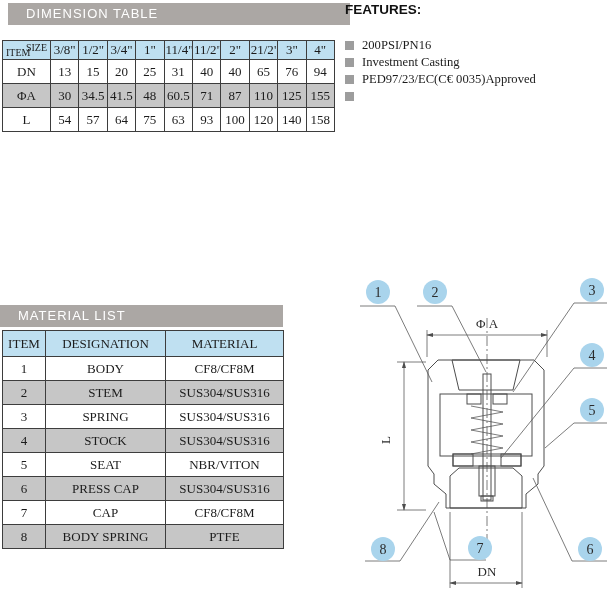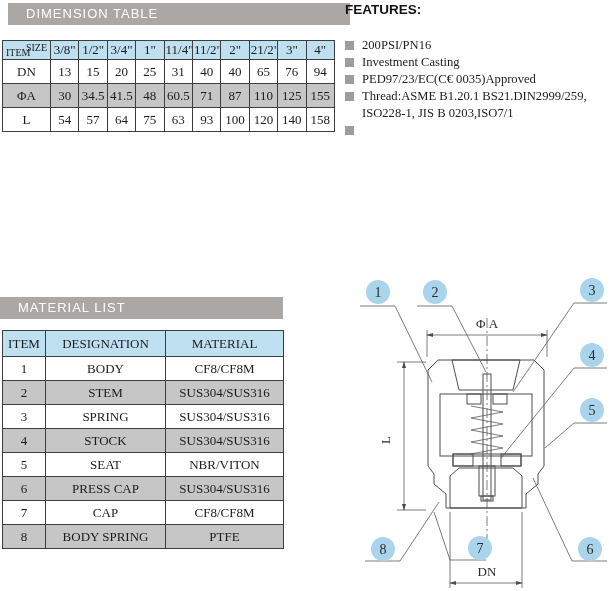--- a/index.html
+++ b/index.html
@@ -129,26 +129,26 @@
       </tbody>
   </table>
 </div>
 
 <div class="abs" id="features">
   <h2>FEATURES:</h2>
   <ul>
       <li><span class="bullet"></span><span>200PSI/PN16</span></li>
       <li><span class="bullet"></span><span>Investment Casting</span></li>
       <li><span class="bullet"></span><span>PED97/23/EC(C€ 0035)Approved</span></li>
-      <li><span class="bullet"></span><span>Thread:ASME B1.20.1 BS21.DIN2999/259, ISO228-1, JIS B 0203,ISO7/1</span></li>
+      <li><span class="bullet"></span></li>
       <li><span class="bullet"></span></li>
     </ul>
 </div>
 
-<div class="abs section-bar" style="left:0;top:297px;width:283px;">MATERIAL LIST</div>
+<div class="abs section-bar" style="left:0;top:305px;width:283px;">MATERIAL LIST</div>
 
 <div class="abs" id="mat-wrap">
   <table id="mat-table">
     <colgroup>
       <col style="width:43px">
         <col style="width:120px">
         <col style="width:118px">
     </colgroup>
     <thead>
       <tr>

